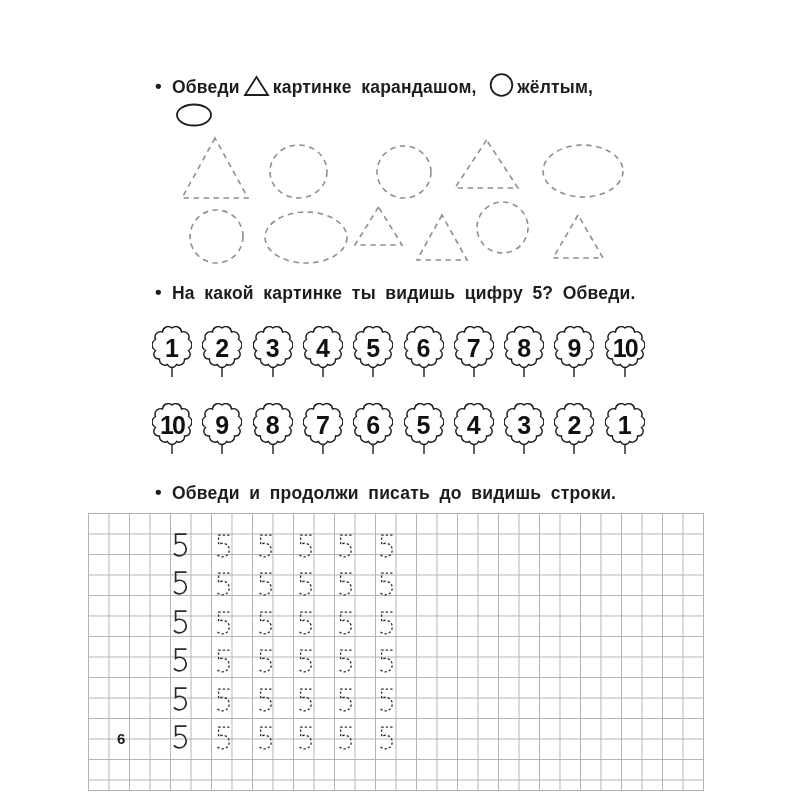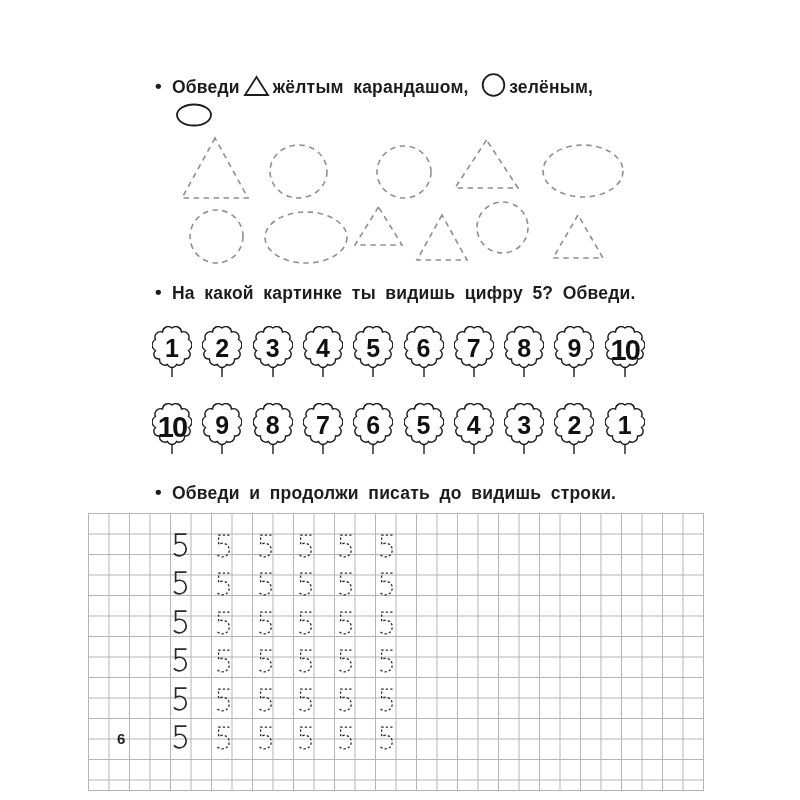--- a/index.html
+++ b/index.html
@@ -24,37 +24,37 @@
     border-bottom:1px solid var(--grid);
   }
   .page-number{ position:absolute; left:117px; top:730px; font-size:15px; font-weight:bold; }
   
   .leaf{ position:absolute; width:40px; height:52px; }
   .leaf svg{ position:absolute; left:0; top:0; }
   .leaf .leaf-num{
     position:absolute; left:0; top:8px; width:40px; text-align:center;
     font-size:25px; font-weight:bold; color:#111;
   }
-  .leaf .leaf-num.wide{ font-size:29px; letter-spacing:-2px; }
+  .leaf .leaf-num.wide{ font-size:25px; letter-spacing:-2px; }
   .abs{ position:absolute; }
 </style>
 </head>
 <body>
 
 <div class="page">
 
   <div class="task" style="left:155px; top:73px; width:480px;">
     <span class="bullet">•</span>
     <div class="task-text">
       <span>Обведи</span><svg class="inline-glyph" width="27" height="22" viewBox="0 0 27 22">
           <polygon points="13.5,2 2,20 25,20" fill="none" stroke="#1d1d1d" stroke-width="1.8"></polygon>
-        </svg><span>жёлтым карандашом,</span>
+        </svg><span>картинке карандашом,</span>
       <svg class="inline-glyph" width="25" height="24" viewBox="0 0 25 24">
           <ellipse cx="12.5" cy="12" rx="10.8" ry="10.8" fill="none" stroke="#1d1d1d" stroke-width="1.8"></ellipse>
-        </svg><span>зелёным,</span>
+        </svg><span>жёлтым,</span>
       <br>
       <svg class="inline-glyph" style="vertical-align:-6px;" width="38" height="24" viewBox="0 0 38 24">
           <ellipse cx="19" cy="12" rx="17" ry="10.5" fill="none" stroke="#1d1d1d" stroke-width="1.8"></ellipse>
         </svg>
     </div>
   </div>
 
   <div class="abs" id="shapes-canvas" style="left:0;top:0;">
       <svg width="72" height="66" viewBox="0 0 72 66" style="position: absolute; left: 179px; top: 135px;">
         <polygon points="36,3 3,63 69,63" fill="none" stroke="#8f8f8f" stroke-width="1.6" stroke-dasharray="5.5 4.5"></polygon>

